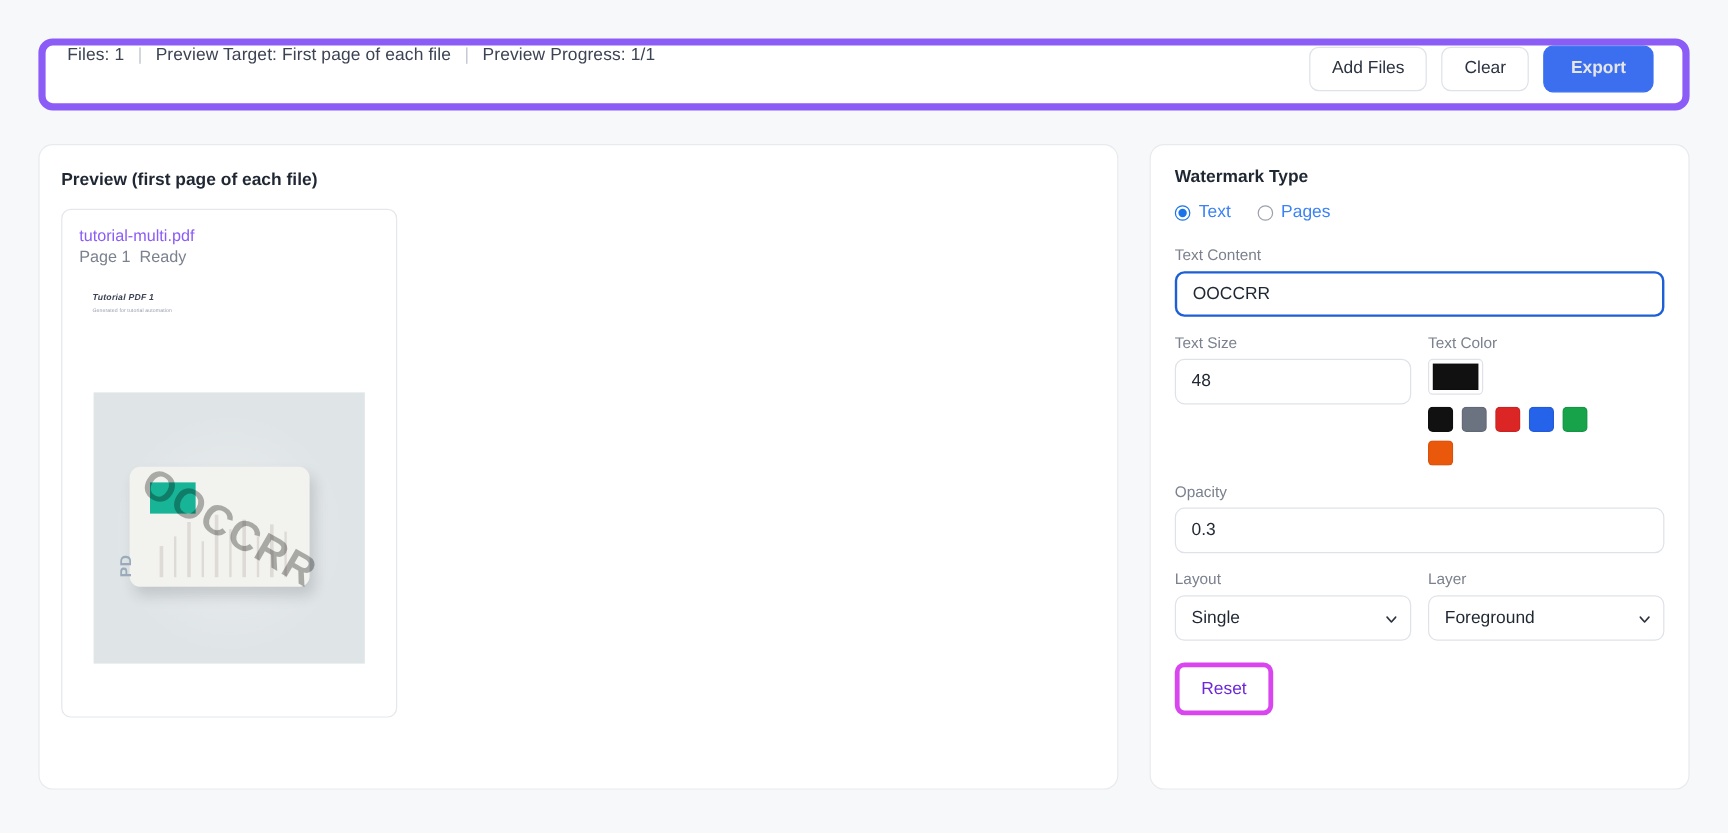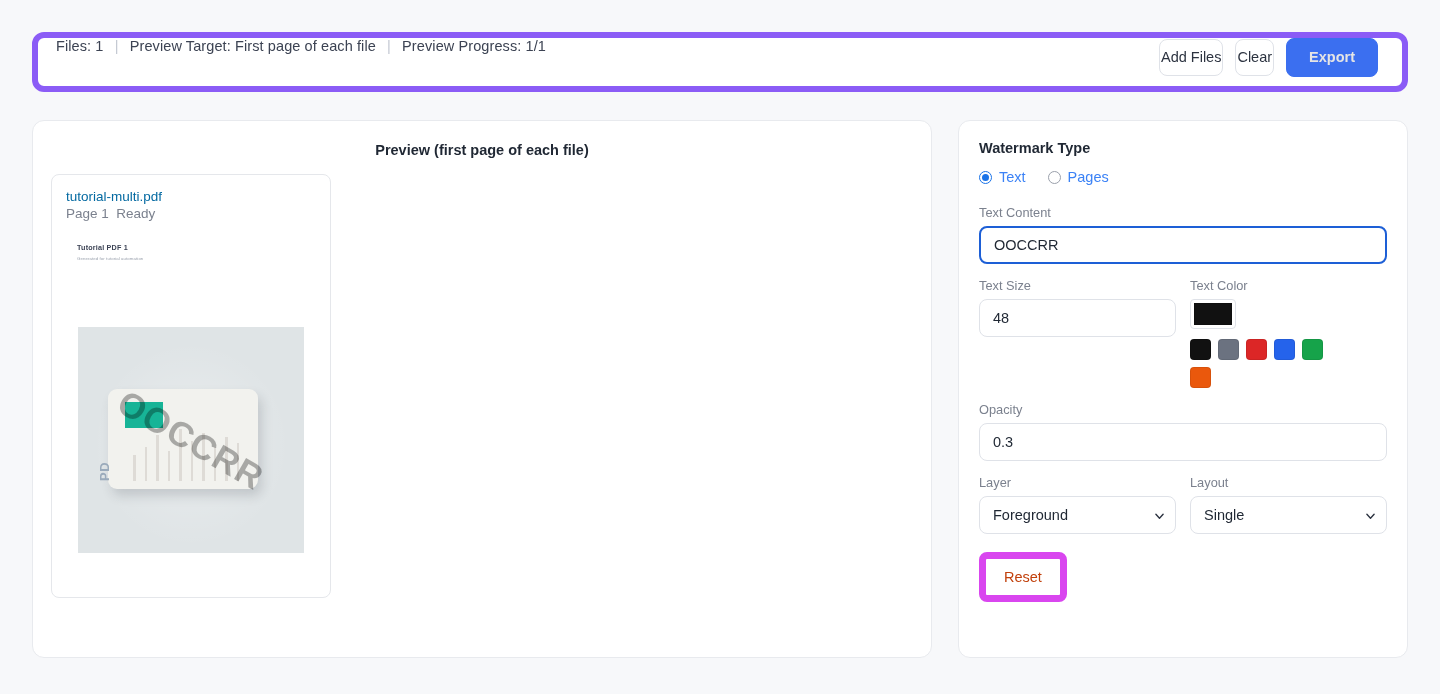--- a/index.html
+++ b/index.html
@@ -47,21 +47,21 @@
   }
   .topbar-actions {
     display: flex;
     align-items: center;
     gap: 12px;
   }
   .btn {
     font-family: "Liberation Sans", sans-serif;
     font-size: 14.5px;
     border-radius: 8px;
-    padding: 10px 1px;
+    padding: 10px 18px;
     cursor: pointer;
     line-height: 1;
     white-space: nowrap;
   }
   .btn-secondary {
     background: #ffffff;
     border: 1px solid #dfe2e8;
     color: #2c3340;
   }
   .btn-primary {
@@ -96,35 +96,34 @@
     width: 450px;
     height: 538px;
     padding: 17px 20px;
   }
 
   .preview-title {
     font-size: 14.5px;
     font-weight: bold;
     color: #1f2733;
     margin: 3px 0 16px 0;
-    text-align: center;
   }
 
   
   .thumb {
     width: 280px;
     height: 424px;
     border: 1px solid #e5e7eb;
     border-radius: 8px;
     padding: 14px;
     position: relative;
   }
   .thumb-name {
     font-size: 13.5px;
-    color: #0369a1;
+    color: #8b5cf6;
     line-height: 1.24;
   }
   .thumb-meta {
     font-size: 13.5px;
     color: #7b818e;
     line-height: 1.24;
   }
   .doc-page {
     position: absolute;
     left: 14px;
@@ -132,20 +131,21 @@
     width: 250px;
     height: 340px;
     background: #ffffff;
   }
   .doc-title {
     font-size: 7.2px;
     font-weight: bold;
     color: #3b4254;
     margin: 10px 0 0 11px;
     letter-spacing: 0.2px;
+    font-style: italic;
   }
   .doc-sub {
     font-size: 4.3px;
     color: #9aa1ad;
     margin: 4px 0 0 11px;
     letter-spacing: 0.1px;
     filter: blur(0.35px);
   }
 
   
@@ -363,22 +363,22 @@
     width: 21px;
     height: 21px;
     border-radius: 4px;
     border: 1px solid rgba(0,0,0,0.08);
     cursor: pointer;
     flex: none;
   }
   .reset-wrap { margin-top: 18px; }
   .btn-reset {
     background: #ffffff;
-    border: 7px solid #d946ef;
-    color: #c2410c;
+    border: 4px solid #d946ef;
+    color: #6d28d9;
     border-radius: 8px;
     font-size: 14.5px;
     padding: 10px 18px;
     cursor: pointer;
     font-family: "Liberation Sans", sans-serif;
   }
 </style>
 </head>
 <body>
 
@@ -488,41 +488,41 @@
 
       <div class="two-col">
         <div class="col">
           <label class="field-label">Opacity</label>
           <input class="input" type="text" value="0.3" style="">
         </div>
       </div>
 
       <div class="two-col">
         <div class="col">
+          <label class="field-label">Layout</label>
+          <div class="select-wrap">
+            <select class="select">
+              <option>Single</option>
+            </select>
+            <svg class="chev" viewBox="0 0 10 10">
+              <path d="M1 2.5 L5 7 L9 2.5" fill="none" stroke="#2c3340" stroke-width="1.5" stroke-linecap="round" stroke-linejoin="round"></path>
+            </svg>
+          </div>
+        </div>
+        <div class="col">
           <label class="field-label">Layer</label>
           <div class="select-wrap">
             <select class="select">
               <option>Foreground</option>
             </select>
             <svg class="chev" viewBox="0 0 10 10">
               <path d="M1 2.5 L5 7 L9 2.5" fill="none" stroke="#2c3340" stroke-width="1.5" stroke-linecap="round" stroke-linejoin="round"></path>
             </svg>
           </div>
         </div>
-        <div class="col">
-          <label class="field-label">Layout</label>
-          <div class="select-wrap">
-            <select class="select">
-              <option>Single</option>
-            </select>
-            <svg class="chev" viewBox="0 0 10 10">
-              <path d="M1 2.5 L5 7 L9 2.5" fill="none" stroke="#2c3340" stroke-width="1.5" stroke-linecap="round" stroke-linejoin="round"></path>
-            </svg>
-          </div>
-        </div>
       </div>
 
 
       <div class="reset-wrap">
         <button class="btn-reset">Reset</button>
       </div>
     </div>
 
   </div>
 </div>

